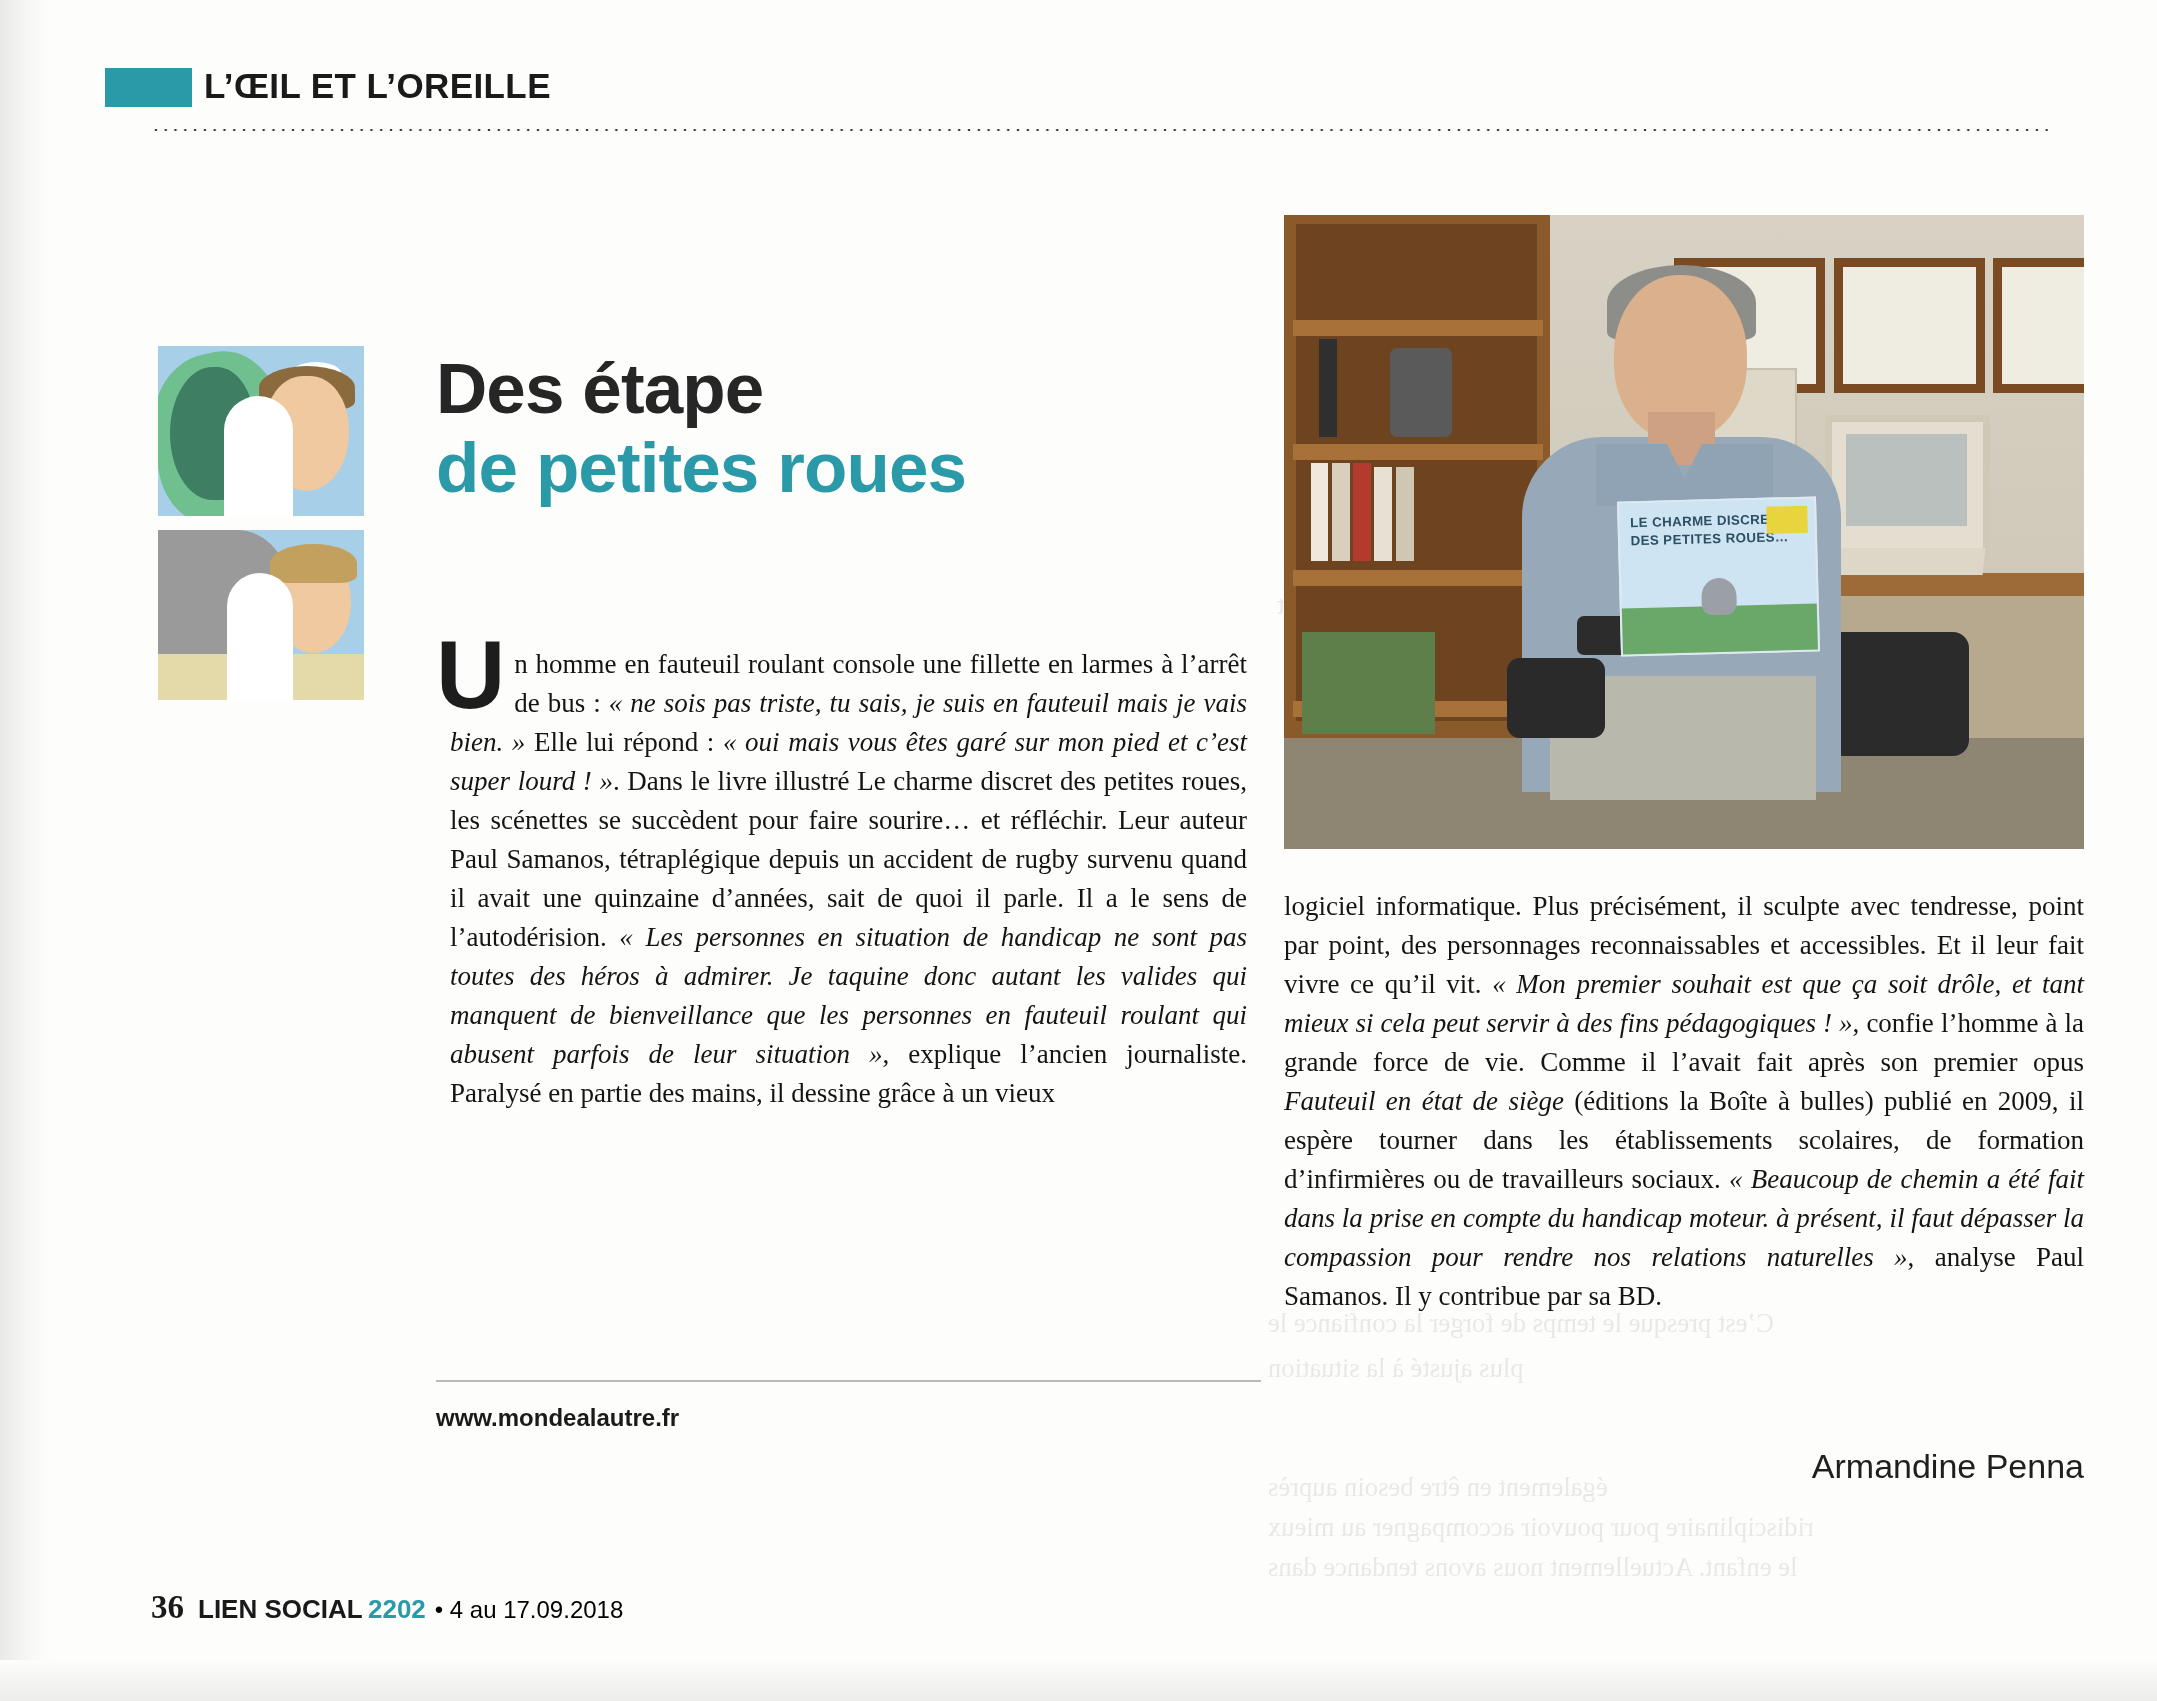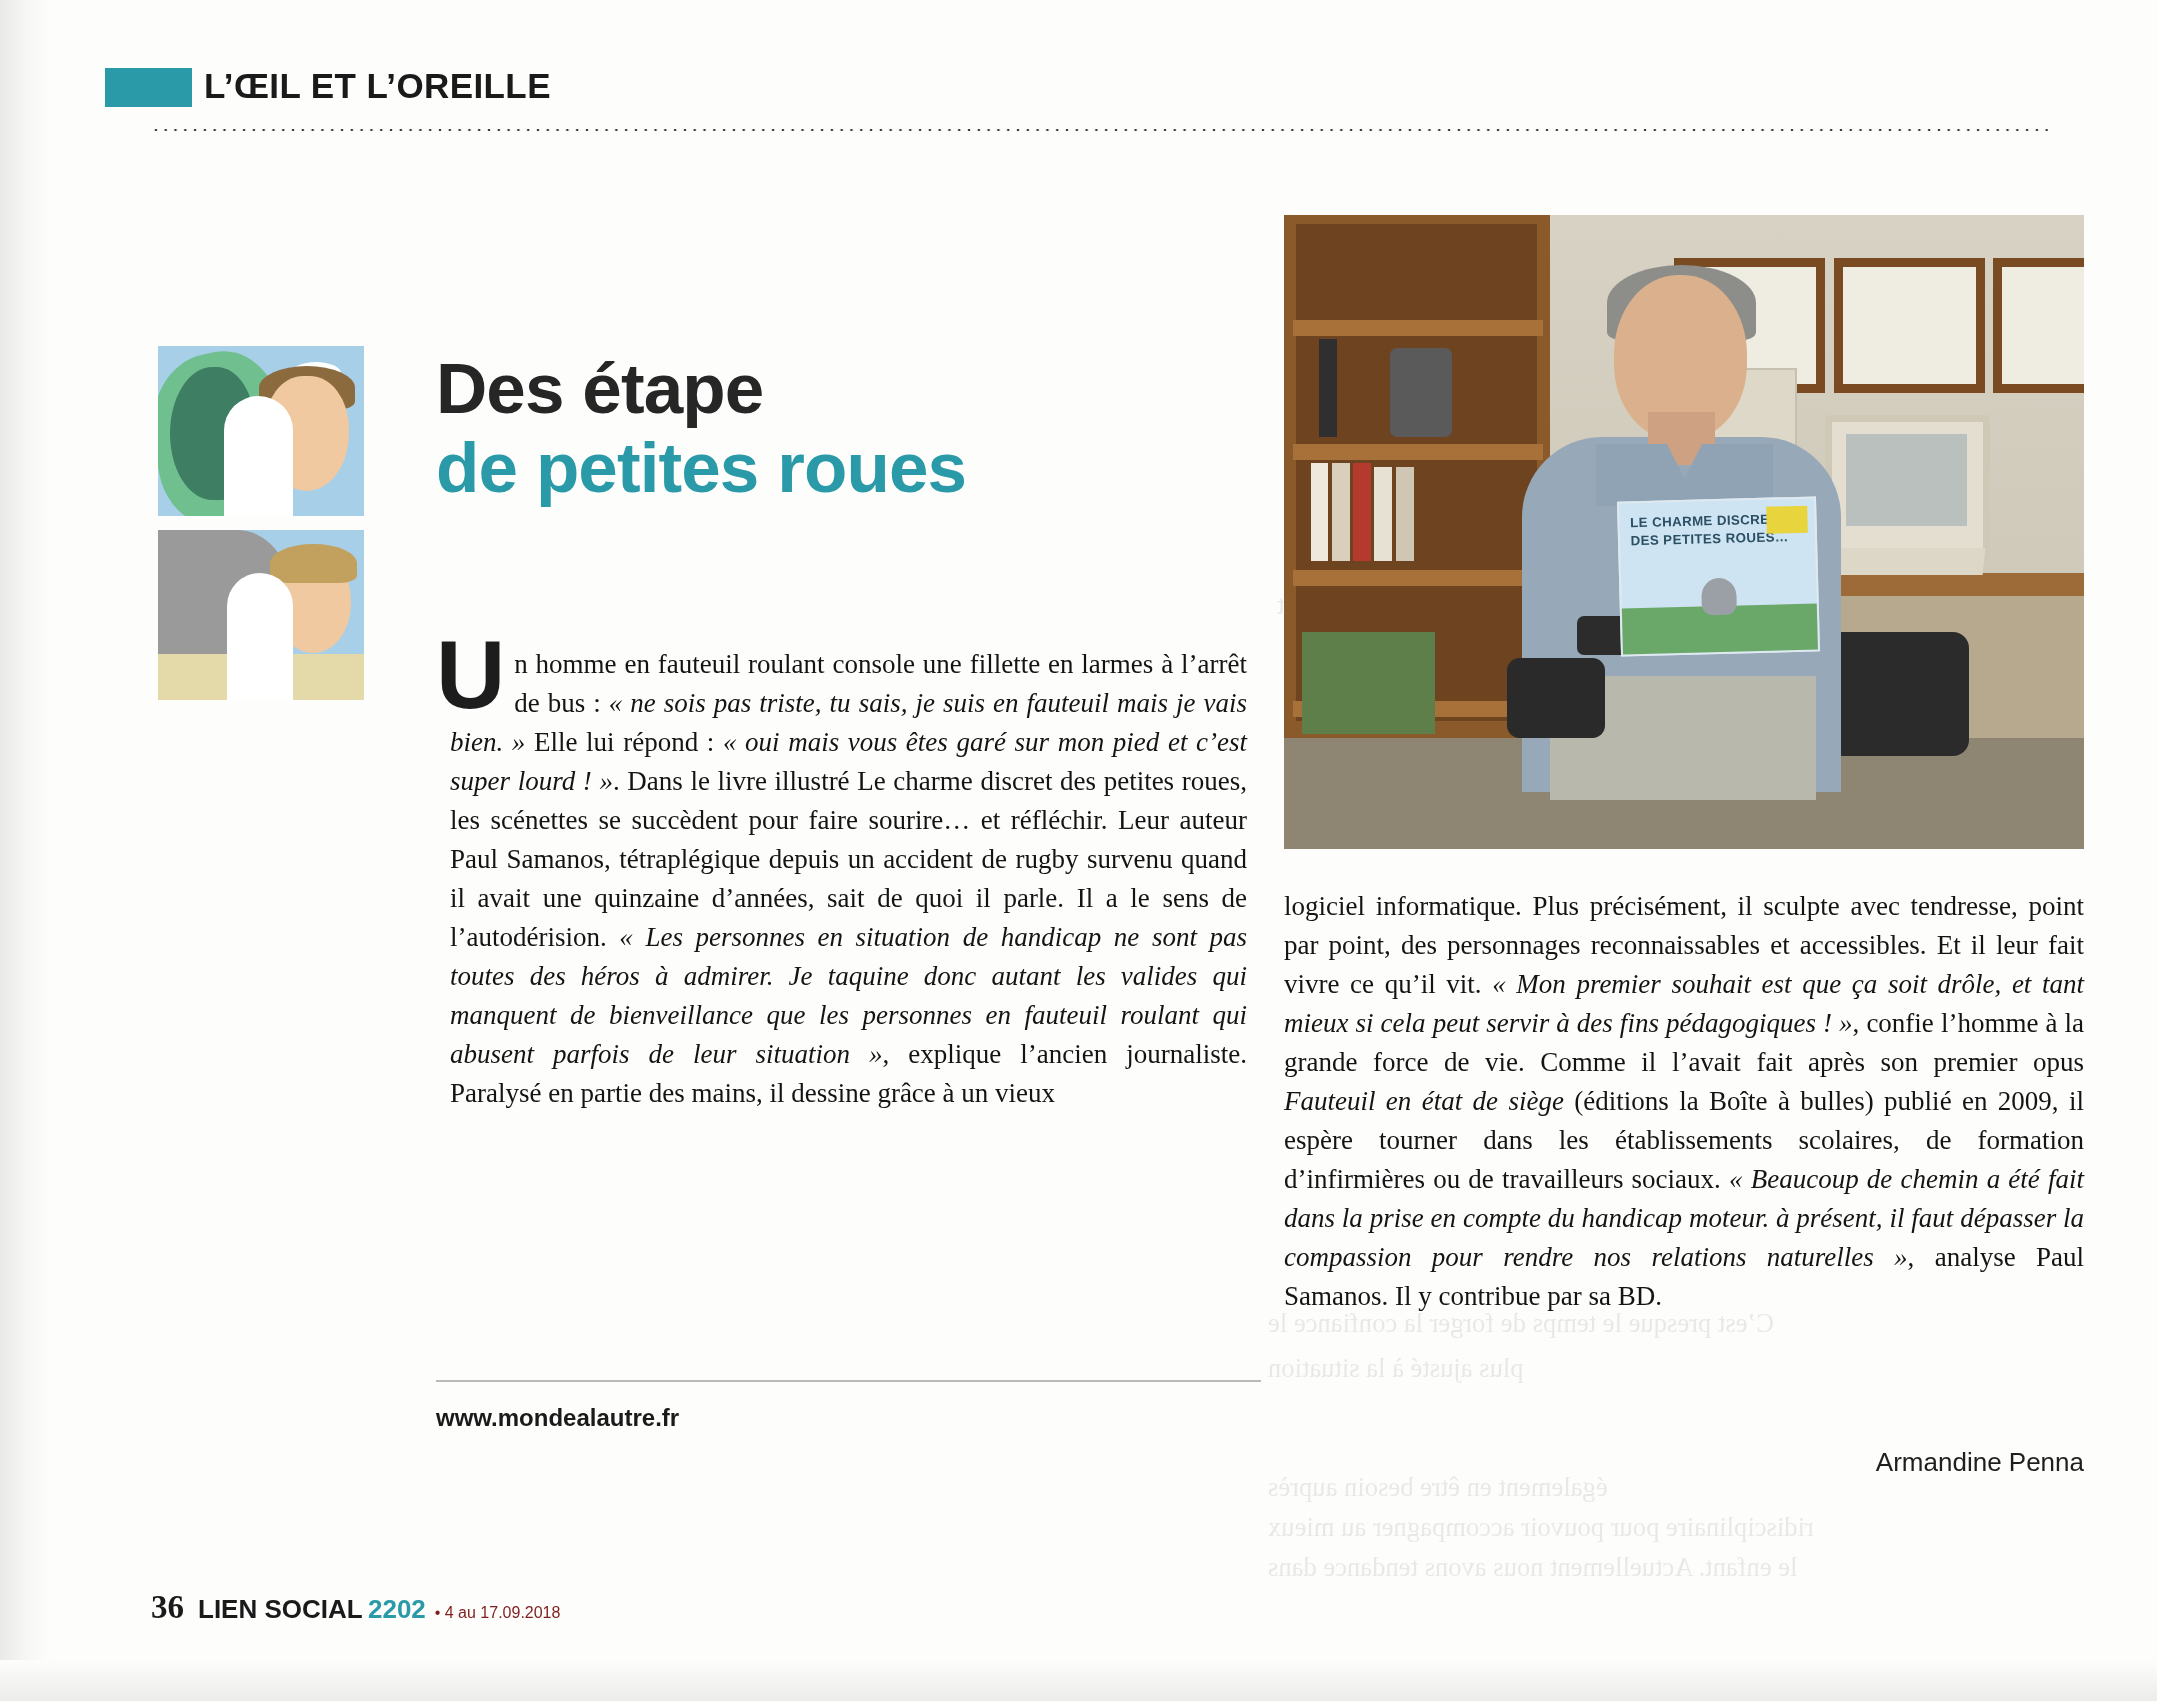--- a/index.html
+++ b/index.html
@@ -365,21 +365,21 @@
   }
 
   
   .byline {
     position: absolute;
     left: 1284px;
     top: 1447px;
     width: 800px;
     text-align: right;
     font-family: "Liberation Sans", sans-serif;
-    font-size: 26px;
+    font-size: 34px;
     color: #1f1f1f;
   }
 
   
   .footer {
     position: absolute;
     left: 151px;
     top: 1589px;
     height: 35px;
     font-family: "Liberation Sans", sans-serif;
@@ -400,22 +400,22 @@
     vertical-align: baseline;
   }
   .footer .num {
     font-size: 26px;
     font-weight: bold;
     color: #2a9aa8;
     margin-left: 5.3px;
     vertical-align: baseline;
   }
   .footer .date {
-    font-size: 16px;
-    color: #7f1d1d;
+    font-size: 24px;
+    color: #000000;
     margin-left: 8.9px;
     vertical-align: baseline;
     margin-top: 24px;
   }
 
   
   .ghost {
     position: absolute;
     color: rgba(90,90,90,0.13);
     font-family: "Liberation Serif", serif;

